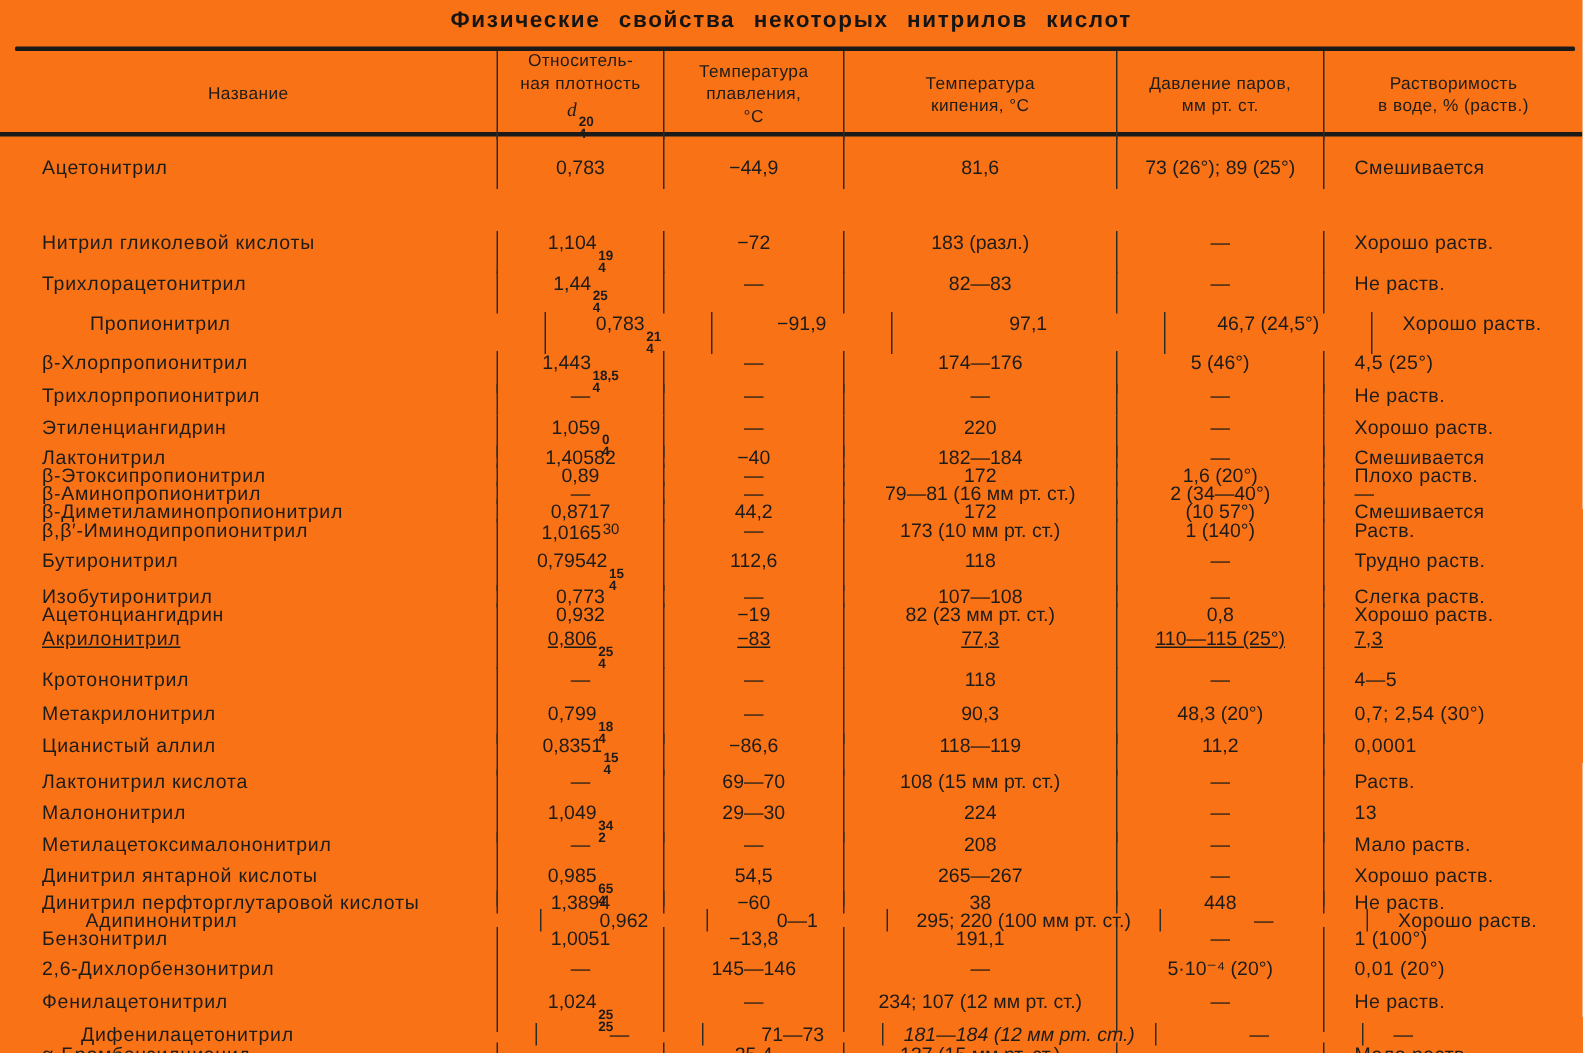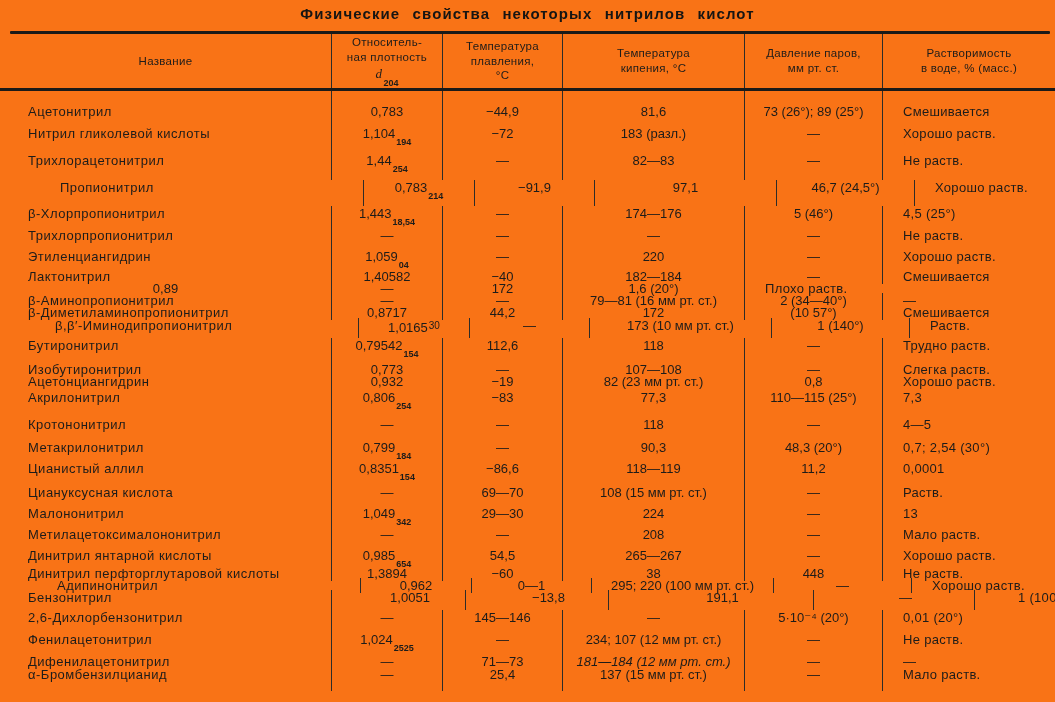--- a/index.html
+++ b/index.html
@@ -30,21 +30,21 @@
     text-align:center;font-size:11.5px;line-height:1.3;letter-spacing:.3px;
     height:100%;
   }
   .bl{border-right:1.2px solid #2e2c28;}
   .trow > div{height:100%;font-size:13px;line-height:15px;}
   .c-name{padding-left:28px;letter-spacing:.5px;}
   .c-den,.c-mp,.c-bp,.c-vp{text-align:center;}
   .c-sol{padding-left:20px;letter-spacing:.3px;}
   .it{font-style:italic;}
   
-  .ss{display:inline-flex;flex-direction:row;vertical-align:-7px;margin-left:1px;
+  .ss{display:inline-flex;flex-direction:column;vertical-align:-7px;margin-left:1px;
       font-size:9px;line-height:8px;text-align:left;letter-spacing:0;}
   .supo{font-size:10px;vertical-align:3px;margin-left:1px;}
   .dsym{font-family:"Liberation Serif","DejaVu Serif",serif;font-style:italic;font-size:13px;}
   .hsym{margin-top:1px;}
   .hsym .ss{vertical-align:-7.5px;}
 </style>
 </head>
 <body>
 
 <div class="page">
@@ -75,42 +75,42 @@
     <div class="bl">
       <span>Температура</span>
       <span>кипения, °С</span>
     </div>
     <div class="bl">
       <span>Давление паров,</span>
       <span>мм рт. ст.</span>
     </div>
     <div>
       <span>Растворимость</span>
-      <span>в воде, % (масс.)</span>
+      <span>в воде, % (раств.)</span>
     </div>
   </div>
 
   <div id="tbody">
       <div class="trow grid" style="height: 13px;">
         <div class="c-name bl"></div>
         <div class="c-den bl"></div>
         <div class="c-mp bl"></div>
         <div class="c-bp bl"></div>
         <div class="c-vp bl"></div>
         <div class="c-sol"></div>
       </div>
       <div class="trow grid" style="height: 22px;">
         <div class="c-name bl">Ацетонитрил</div>
         <div class="c-den bl">0,783</div>
         <div class="c-mp bl">−44,9</div>
         <div class="c-bp bl">81,6</div>
         <div class="c-vp bl">73 (26°); 89 (25°)</div>
         <div class="c-sol">Смешивается</div>
       </div>
-      <div class="trow grid" style="height: 27px;">
+      <div class="trow grid" style="height: 27px; margin-top: 28px;">
         <div class="c-name bl">Нитрил гликолевой кислоты</div>
         <div class="c-den bl">1,104<span class="ss">
             <b>19</b>
             <b>4</b>
           </span></div>
         <div class="c-mp bl">−72</div>
         <div class="c-bp bl">183 (разл.)</div>
         <div class="c-vp bl">—</div>
         <div class="c-sol">Хорошо раств.</div>
       </div>
@@ -168,20 +168,21 @@
       </div>
       <div class="trow grid" style="height: 12px;">
         <div class="c-name bl">Лактонитрил</div>
         <div class="c-den bl">1,40582</div>
         <div class="c-mp bl">−40</div>
         <div class="c-bp bl">182—184</div>
         <div class="c-vp bl">—</div>
         <div class="c-sol">Смешивается</div>
       </div>
       <div class="trow grid" style="height: 12px;">
+        <div class="c-name bl">β-Этоксипропионитрил</div>
         <div class="c-den bl">0,89</div>
         <div class="c-mp bl">—</div>
         <div class="c-bp bl">172</div>
         <div class="c-vp bl">1,6 (20°)</div>
         <div class="c-sol">Плохо раств.</div>
       </div>
       <div class="trow grid" style="height: 12px;">
         <div class="c-name bl">β-Аминопропионитрил</div>
         <div class="c-den bl">—</div>
         <div class="c-mp bl">—</div>
@@ -190,21 +191,21 @@
         <div class="c-sol">—</div>
       </div>
       <div class="trow grid" style="height: 13px;">
         <div class="c-name bl">β-Диметиламинопропионитрил</div>
         <div class="c-den bl">0,8717</div>
         <div class="c-mp bl">44,2</div>
         <div class="c-bp bl">172</div>
         <div class="c-vp bl">(10 57°)</div>
         <div class="c-sol">Смешивается</div>
       </div>
-      <div class="trow grid" style="height: 20px; padding-left: 27px;">
+      <div class="trow grid" style="height: 20px;">
         <div class="c-name bl">β,β′-Иминодипропионитрил</div>
         <div class="c-den bl">1,0165<span class="supo">30</span></div>
         <div class="c-mp bl">—</div>
         <div class="c-bp bl">173 (10 мм рт. ст.)</div>
         <div class="c-vp bl">1 (140°)</div>
         <div class="c-sol">Раств.</div>
       </div>
       <div class="trow grid" style="height: 24px;">
         <div class="c-name bl">Бутиронитрил</div>
         <div class="c-den bl">0,79542<span class="ss">
@@ -225,21 +226,21 @@
         <div class="c-sol">Слегка раств.</div>
       </div>
       <div class="trow grid" style="height: 16px;">
         <div class="c-name bl">Ацетонциангидрин</div>
         <div class="c-den bl">0,932</div>
         <div class="c-mp bl">−19</div>
         <div class="c-bp bl">82 (23 мм рт. ст.)</div>
         <div class="c-vp bl">0,8</div>
         <div class="c-sol">Хорошо раств.</div>
       </div>
-      <div class="trow grid" style="height: 27px;">
+      <div class="trow grid" style="height: 27px; text-decoration: underline;">
         <div class="c-name bl">Акрилонитрил</div>
         <div class="c-den bl">0,806<span class="ss">
             <b>25</b>
             <b>4</b>
           </span></div>
         <div class="c-mp bl">−83</div>
         <div class="c-bp bl">77,3</div>
         <div class="c-vp bl">110—115 (25°)</div>
         <div class="c-sol">7,3</div>
       </div>
@@ -267,21 +268,21 @@
         <div class="c-den bl">0,8351<span class="ss">
             <b>15</b>
             <b>4</b>
           </span></div>
         <div class="c-mp bl">−86,6</div>
         <div class="c-bp bl">118—119</div>
         <div class="c-vp bl">11,2</div>
         <div class="c-sol">0,0001</div>
       </div>
       <div class="trow grid" style="height: 21px;">
-        <div class="c-name bl">Циануксусная кислота</div>
+        <div class="c-name bl">Лактонитрил кислота</div>
         <div class="c-den bl">—</div>
         <div class="c-mp bl">69—70</div>
         <div class="c-bp bl">108 (15 мм рт. ст.)</div>
         <div class="c-vp bl">—</div>
         <div class="c-sol">Раств.</div>
       </div>
       <div class="trow grid" style="height: 21px;">
         <div class="c-name bl">Малононитрил</div>
         <div class="c-den bl">1,049<span class="ss">
             <b>34</b>
@@ -320,21 +321,21 @@
         <div class="c-sol">Не раств.</div>
       </div>
       <div class="trow grid" style="height: 12px; padding-left: 29px;">
         <div class="c-name bl">Адипинонитрил</div>
         <div class="c-den bl">0,962</div>
         <div class="c-mp bl">0—1</div>
         <div class="c-bp bl">295; 220 (100 мм рт. ст.)</div>
         <div class="c-vp bl">—</div>
         <div class="c-sol">Хорошо раств.</div>
       </div>
-      <div class="trow grid" style="height: 20px; gap: 23px;">
+      <div class="trow grid" style="height: 20px;">
         <div class="c-name bl">Бензонитрил</div>
         <div class="c-den bl">1,0051</div>
         <div class="c-mp bl">−13,8</div>
         <div class="c-bp bl">191,1</div>
         <div class="c-vp bl">—</div>
         <div class="c-sol">1 (100°)</div>
       </div>
       <div class="trow grid" style="height: 22px;">
         <div class="c-name bl">2,6-Дихлорбензонитрил</div>
         <div class="c-den bl">—</div>
@@ -347,21 +348,21 @@
         <div class="c-name bl">Фенилацетонитрил</div>
         <div class="c-den bl">1,024<span class="ss">
             <b>25</b>
             <b>25</b>
           </span></div>
         <div class="c-mp bl">—</div>
         <div class="c-bp bl">234; 107 (12 мм рт. ст.)</div>
         <div class="c-vp bl">—</div>
         <div class="c-sol">Не раств.</div>
       </div>
-      <div class="trow grid" style="height: 13px;">
+      <div class="trow grid" style="height: 13px; padding-left: 26px;">
         <div class="c-name bl">Дифенилацетонитрил</div>
         <div class="c-den bl">—</div>
         <div class="c-mp bl">71—73</div>
         <div class="c-bp bl it">181—184 (12 мм рт. ст.)</div>
         <div class="c-vp bl">—</div>
         <div class="c-sol">—</div>
       </div>
       <div class="trow grid" style="height: 14px;">
         <div class="c-name bl">α-Бромбензилцианид</div>
         <div class="c-den bl">—</div>

